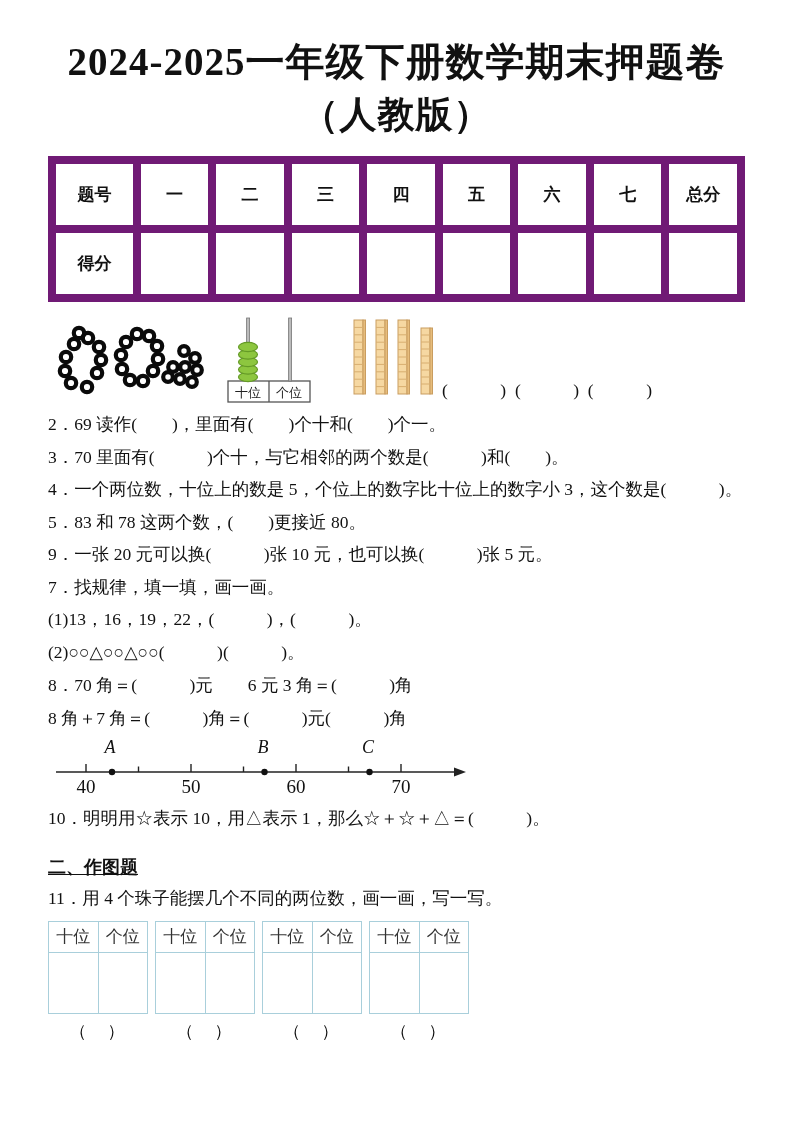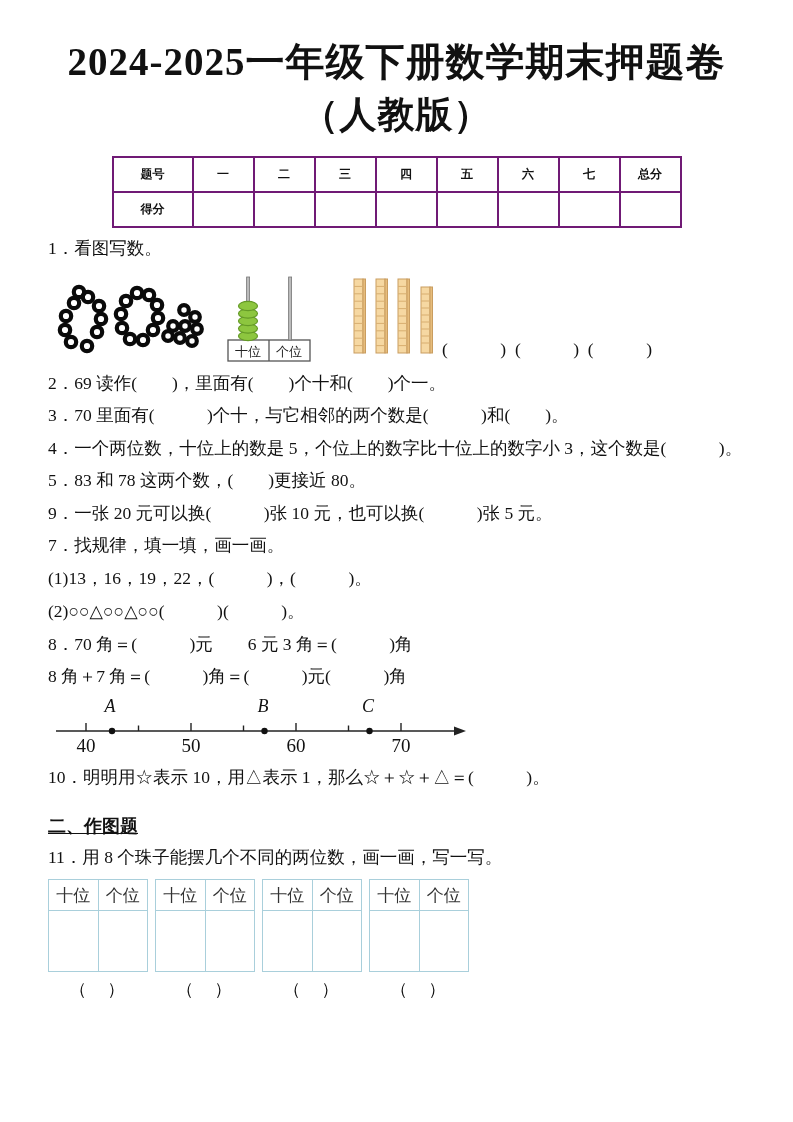--- a/index.html
+++ b/index.html
@@ -12,22 +12,22 @@
   .title{
     text-align:center;font-weight:bold;font-size:39px;line-height:52px;
     font-family:"Liberation Serif", serif;letter-spacing:1px;margin:6px 0 0 0;
   }
   .title .t2{font-size:37px;line-height:54px;}
   
   table.score{
     border-collapse:collapse;margin:14px auto 10px auto;table-layout:fixed;
   }
   table.score td,table.score th{
-    border:2px solid #701a75;height:29px;text-align:center;
-    font-size:12px;font-weight:bold;padding:2px;
+    border:8px solid #701a75;height:29px;text-align:center;
+    font-size:17px;font-weight:bold;padding:16px;
   }
   table.score .c0{width:74px;}
   table.score .c{width:55px;}
   
   .sec{font-size:18px;font-weight:bold;margin:10px 0 10px 0;line-height:22px;}
   .line{font-size:17.5px;line-height:20px;margin:0 0 12.5px 0;white-space:pre-wrap;}
   .line.sub{margin-bottom:13px;}
   
   .fig-row{display:flex;align-items:flex-end;margin:6px 0 10px 2px;height:92px;}
   .fig-beads{margin:0 12px -4px 4px;}
@@ -79,21 +79,20 @@
         <td class="c"></td>
         <td class="c"></td>
         <td class="c"></td>
         <td class="c"></td>
         <td class="c"></td>
         <td class="c"></td>
       </tr>
     </tbody>
       </table>
 
-    <div class="line">1．看图写数。</div>
 
     <div class="fig-row">
       <svg class="fig-beads" width="152" height="88" viewBox="0 0 152 88">
         <g stroke="#0a0a0a" stroke-width="4.2" fill="none">
 
           <circle cx="34" cy="18" r="5.2"></circle>
             <circle cx="20" cy="24" r="5.2"></circle>
             <circle cx="45" cy="27" r="5.2"></circle>
           <circle cx="12" cy="37" r="5.2"></circle>
             <circle cx="47" cy="40" r="5.2"></circle>
@@ -206,21 +205,21 @@
         <text x="36" y="53" font-size="19" text-anchor="middle" fill="#111">40</text>
         <text x="141" y="53" font-size="19" text-anchor="middle" fill="#111">50</text>
         <text x="246" y="53" font-size="19" text-anchor="middle" fill="#111">60</text>
         <text x="351" y="53" font-size="19" text-anchor="middle" fill="#111">70</text>
       </svg>
     </div>
 
     <div class="line">10．明明用☆表示 10，用△表示 1，那么☆＋☆＋△＝(　　　)。</div>
 
     <div class="sec" style="margin-top:28px;text-decoration:underline;">二、作图题</div>
-    <div class="line">11．用 8 个珠子能摆几个不同的两位数，画一画，写一写。</div>
+    <div class="line">11．用 4 个珠子能摆几个不同的两位数，画一画，写一写。</div>
 
     <div class="pv-row">
       <div class="pv-block">
         <table class="pv">
           <tbody>
               <tr>
             <td>十位</td>
             <td>个位</td>
           </tr>
           <tr>

